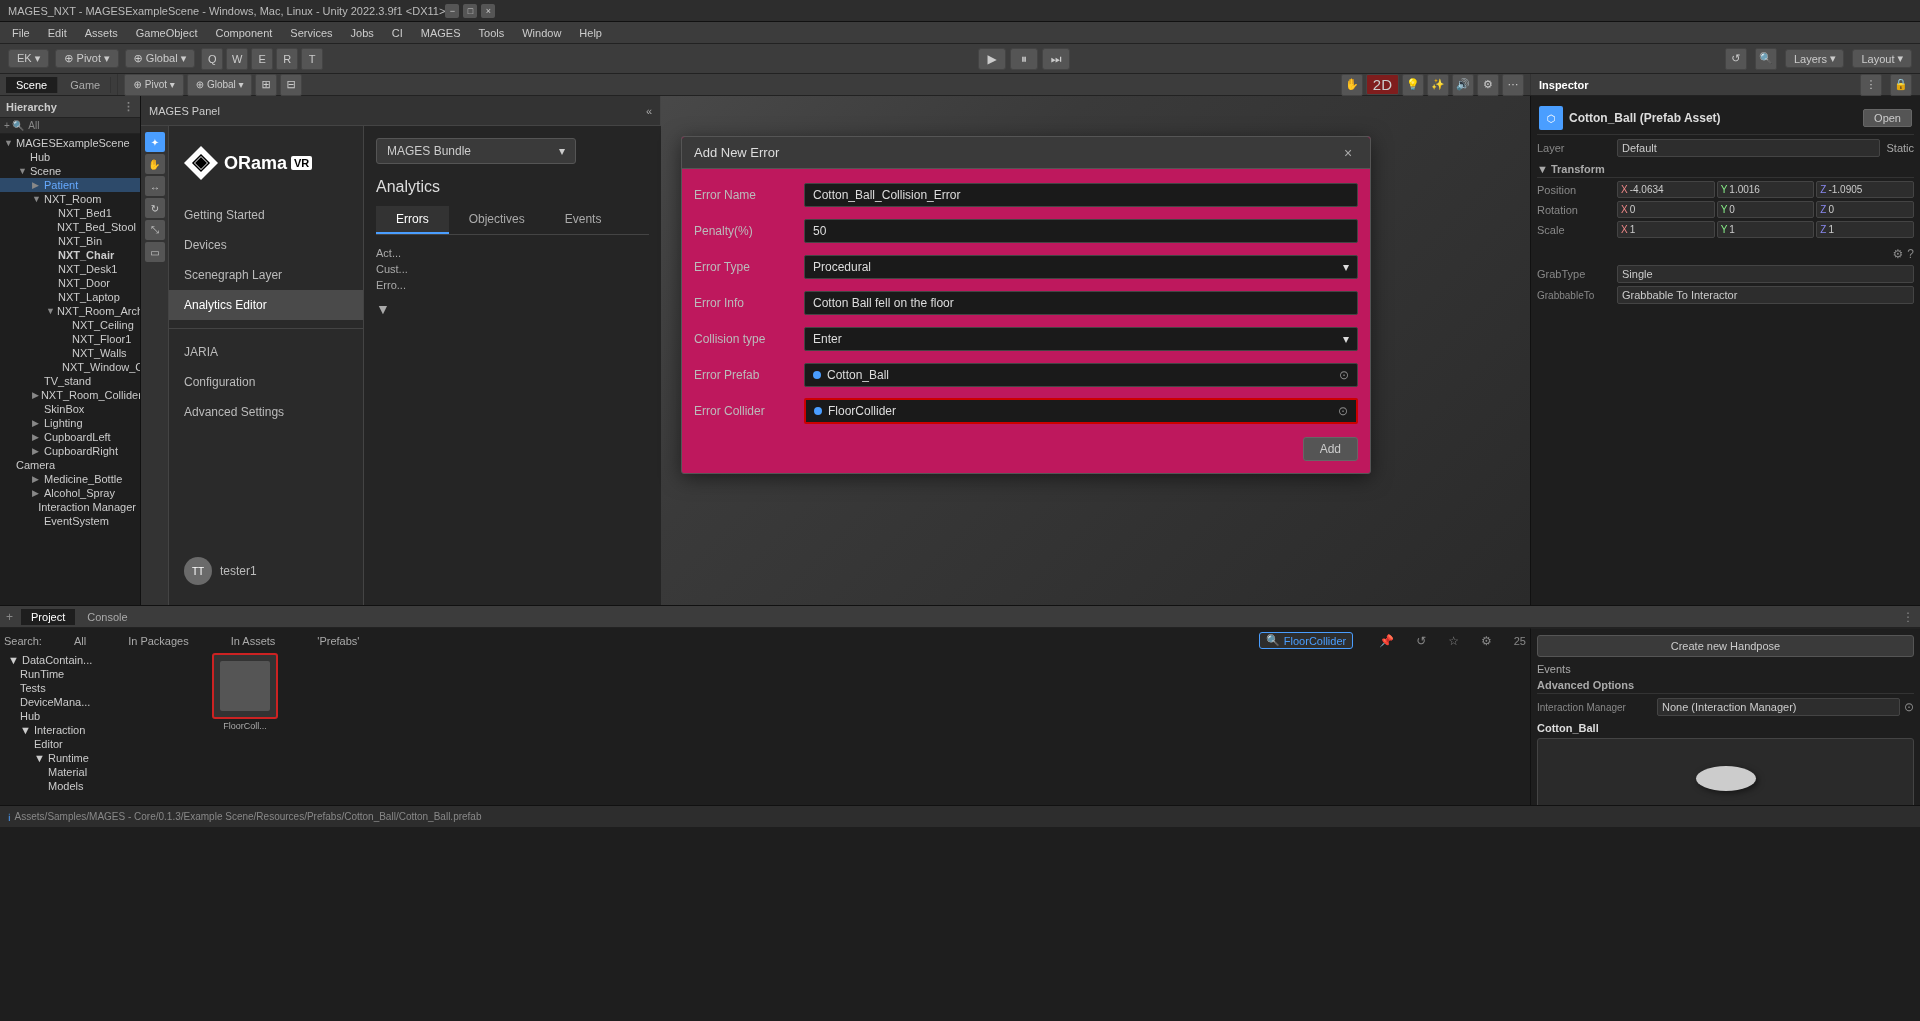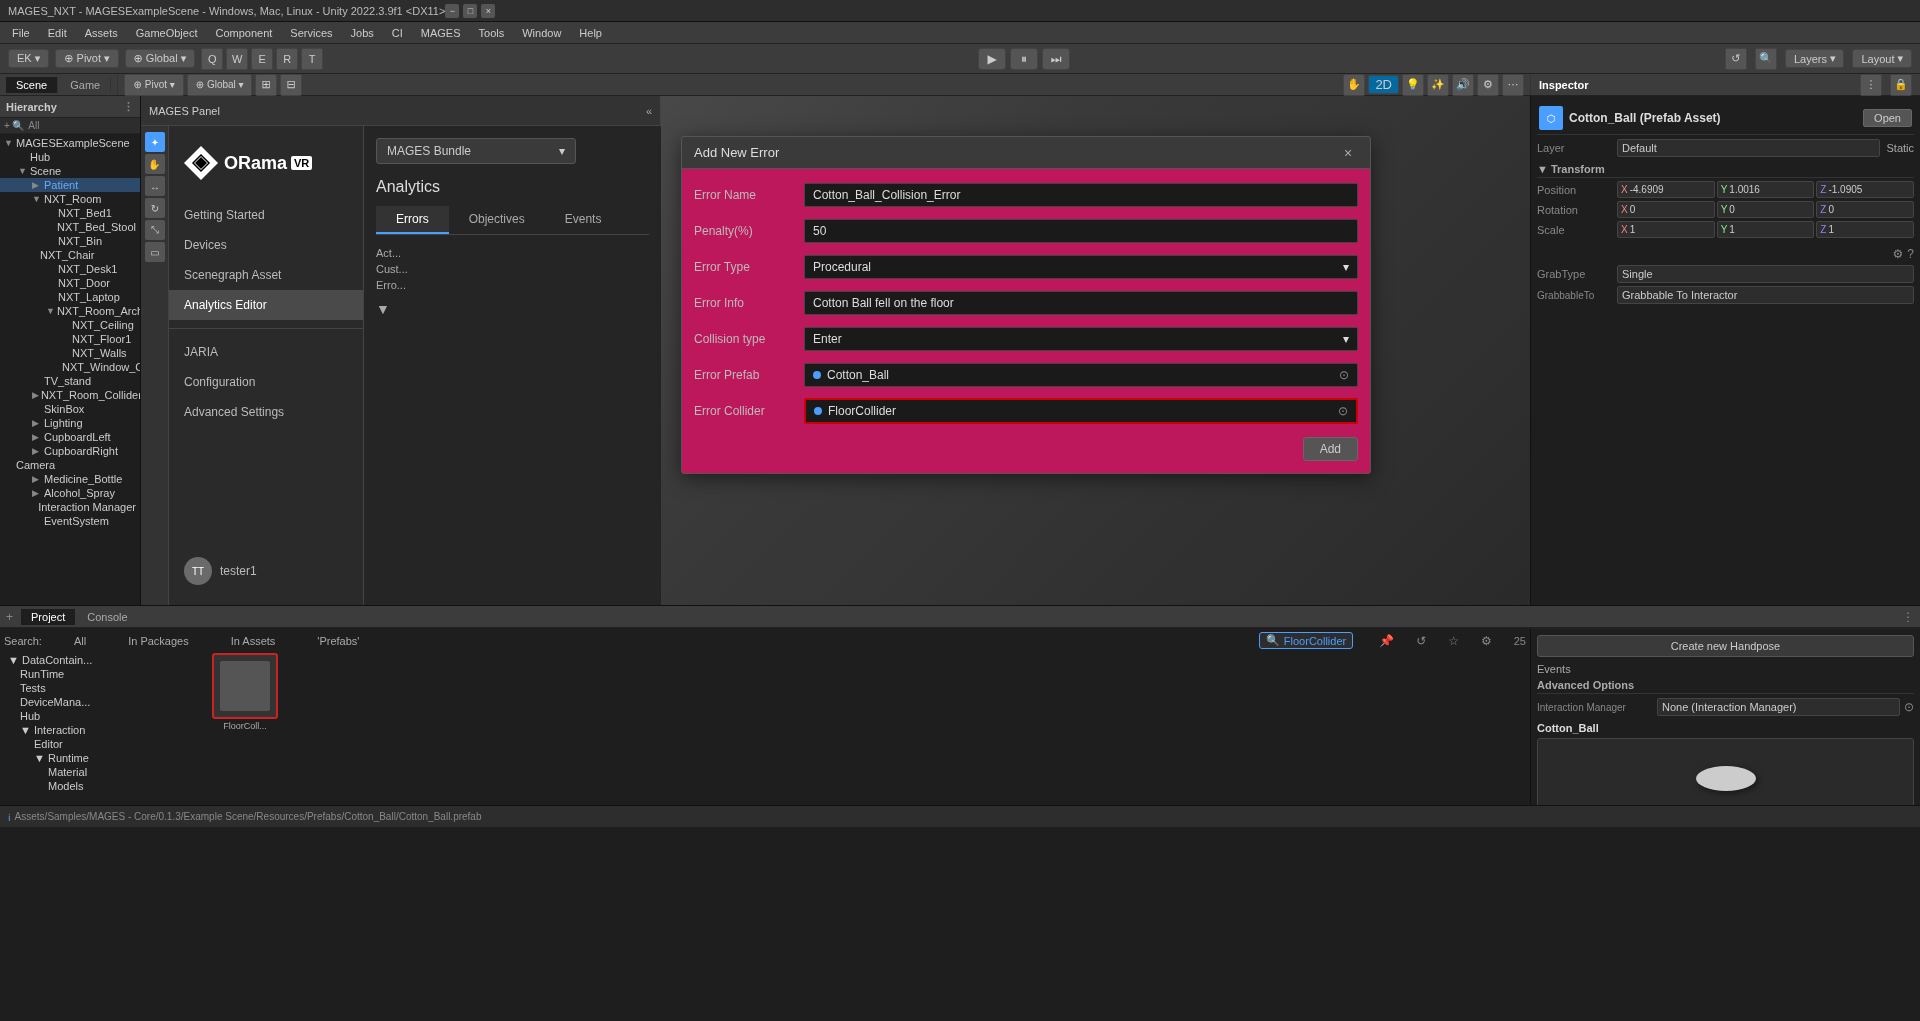--- a/index.html
+++ b/index.html
@@ -605,25 +605,25 @@
     .ico-btn {
       width: 22px; height: 22px;
       background: #555;
       border: 1px solid #444;
       border-radius: 2px;
       display: flex; align-items: center; justify-content: center;
       cursor: pointer; color: #ccc; font-size: 11px;
     }
     .scene-2d-btn {
       padding: 1px 6px;
-      background: #0369a1;
+      background: #7f1d1d;
       border: 1px solid #444;
       border-radius: 2px;
       color: #ccc;
-      font-size: 13px;
+      font-size: 15px;
       cursor: pointer;
     }
 
     .mages-panel-icons {
       display: flex;
       flex-direction: column;
       gap: 2px;
       padding: 6px 4px;
       background: #333;
       border-right: 1px solid #444;
@@ -785,21 +785,21 @@
           <span>NXT_Bed1</span>
         </div>
       <div class="hier-item" style="padding-left:46px;">
           <span class="hier-arrow"></span>
           <span>NXT_Bed_Stool</span>
         </div>
       <div class="hier-item" style="padding-left:46px;">
           <span class="hier-arrow"></span>
           <span>NXT_Bin</span>
         </div>
-      <div class="hier-item" style="padding-left:28px;">
+      <div class="hier-item" style="padding-left:46px;font-weight:bold;">
           <span class="hier-arrow"></span>
           <span>NXT_Chair</span>
         </div>
       <div class="hier-item" style="padding-left:46px;">
           <span class="hier-arrow"></span>
           <span>NXT_Desk1</span>
         </div>
       <div class="hier-item" style="padding-left:46px;">
           <span class="hier-arrow"></span>
           <span>NXT_Door</span>
@@ -903,21 +903,21 @@
                 <svg width="20" height="20" viewBox="0 0 20 20">
                   <polygon points="10,2 18,10 10,18 2,10" fill="none" stroke="#000" stroke-width="1.5"></polygon>
                   <polygon points="10,4 16,10 10,16 4,10" fill="#000"></polygon>
                 </svg>
               </div>
               <span style="font-size:18px;">ORama</span>
               <span style="font-size:11px; background:#fff; color:#000; padding:1px 3px; border-radius:2px; margin-left:-2px;">VR</span>
             </div>
             <div class="mages-nav-item">Getting Started</div>
             <div class="mages-nav-item">Devices</div>
-            <div class="mages-nav-item">Scenegraph Asset</div>
+            <div class="mages-nav-item">Scenegraph Layer</div>
             <div class="mages-nav-item active">Analytics Editor</div>
             <div class="mages-nav-divider"></div>
             <div class="mages-nav-item">JARIA</div>
             <div class="mages-nav-item">Configuration</div>
             <div class="mages-nav-item">Advanced Settings</div>
             <div style="flex:1;"></div>
             <div class="mages-user">
               <div class="mages-avatar">
                 <span>TT</span>
               </div>
@@ -1043,21 +1043,21 @@
         </div>
         <span style="margin-left:6px; font-size:11px; color:#aaa;text-align:center;">Static</span>
       </div>
 
       <div class="inspector-section">▼ Transform</div>
       <div class="inspector-row">
         <span class="inspector-key">Position</span>
         <div class="xyz-row">
           <div class="xyz-field">
             <span class="xyz-label">X</span>
-            <span>-4.6909</span>
+            <span>-4.0634</span>
           </div>
           <div class="xyz-field">
             <span class="xyz-label y">Y</span>
             <span>1.0016</span>
           </div>
           <div class="xyz-field">
             <span class="xyz-label z">Z</span>
             <span>-1.0905</span>
           </div>
         </div>

